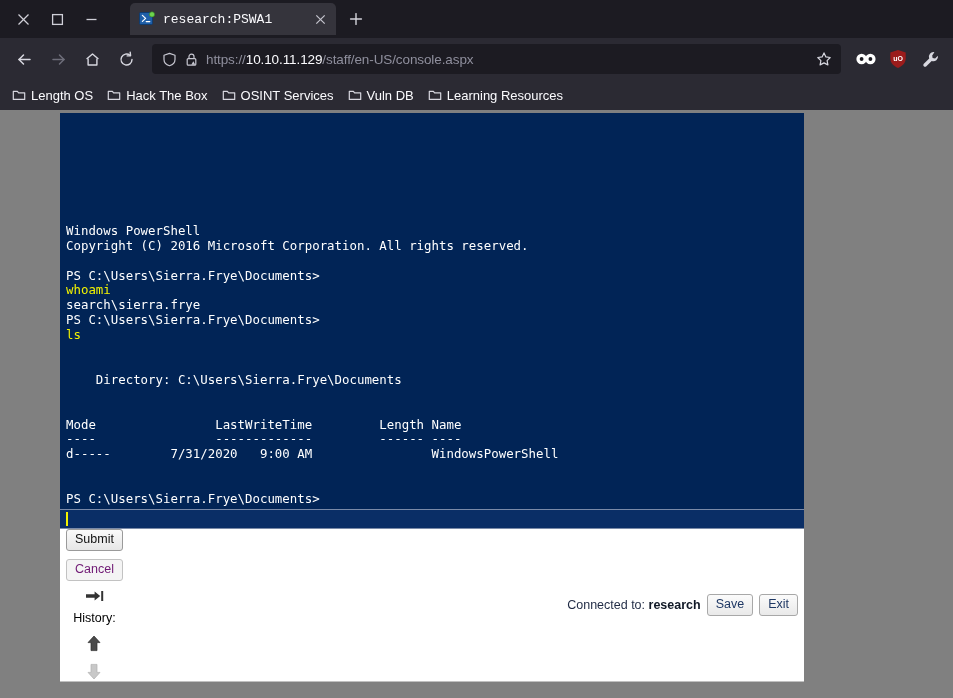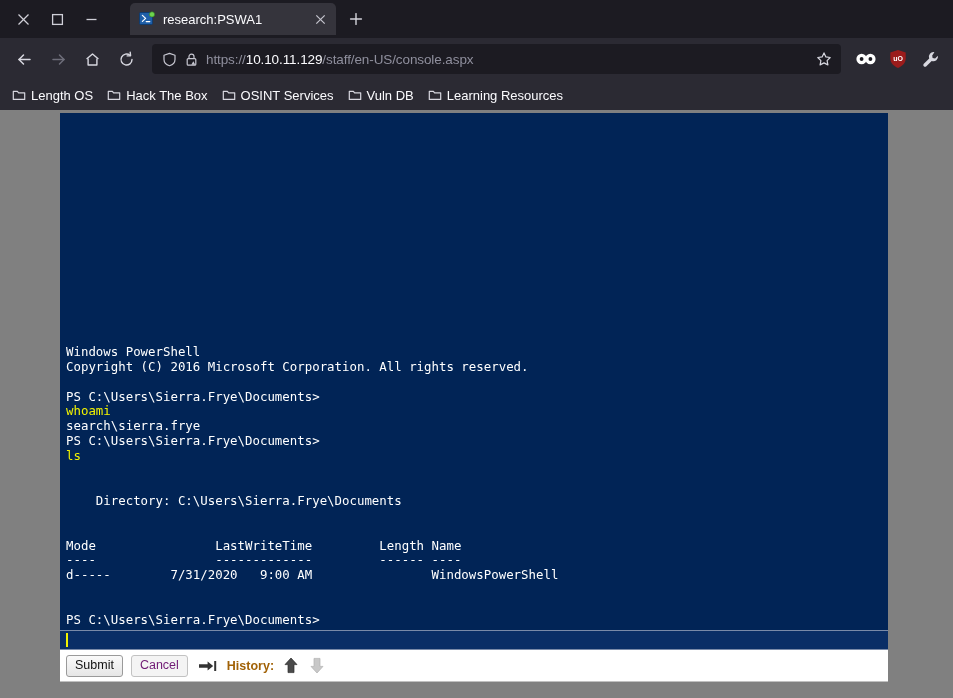--- a/index.html
+++ b/index.html
@@ -42,20 +42,21 @@
   .tab {
     margin-left: 22px;
     height: 32px;
     min-width: 206px;
     background: #35343c;
     border-radius: 5px 5px 0 0;
     display: flex;
     align-items: center;
     padding: 0 6px 0 9px;
     gap: 8px;
+    font-family: Liberation Mono, monospace;
   }
   .tab-favicon {
     width: 16px; height: 16px;
     flex: 0 0 16px;
     position: relative;
     display: block;
   }
   .tab-title {
     flex: 1 1 auto;
     color: #fbfbfe;
@@ -158,21 +159,21 @@
     flex: 1 1 auto;
     background: #808080;
     position: relative;
     overflow: hidden;
   }
 
   .pswa {
     position: absolute;
     left: 60px;
     top: 3px;
-    width: 828px;
+    width: 744px;
     bottom: 0;
     display: flex;
     flex-direction: column;
     background: #ffffff;
   }
 
   .console-area {
     flex: 1 1 auto;
     background: #012456;
     position: relative;
@@ -220,21 +221,21 @@
   
   .toolbar {
     flex: 0 0 32px;
     background: #ffffff;
     border-bottom: 1px solid #c0c0c0;
     display: flex;
     align-items: center;
     padding: 0 6px;
     gap: 6px;
   }
-  .tb-left { display: flex; align-items: center; gap: 8px; }
+  .tb-left { display: flex; align-items: center; gap: 8px; flex-direction: column; }
   .tb-right { margin-left: auto; display: flex; align-items: center; gap: 6px; }
 
   .btn {
     font-family: "Liberation Sans", sans-serif;
     font-size: 12.5px;
     color: #111111;
     background: linear-gradient(to bottom, #fafafa, #e6e6e6);
     border: 1px solid #9a9a9a;
     border-radius: 3px;
     padding: 2px 8px 3px;
@@ -244,22 +245,22 @@
   .btn.disabled { color: #701a75; border-color: #c2c2c2; background: #f4f4f4; }
   .btn.link {
     color: #1f3864;
     background: linear-gradient(to bottom, #fbfbfb, #e9e9e9);
     border: 1px solid #a8a8a8;
   }
 
   .tabkey-icon { display: flex; align-items: center; padding: 0 2px; }
   .history-label {
     font-size: 12.5px;
-    color: #a16207;
-    font-weight: bold;
+    color: #000000;
+    font-weight: normal;
     white-space: nowrap;
     text-align: right;
   }
   .arrow-btn {
     display: flex; align-items: center; justify-content: center;
     width: 18px; height: 20px;
   }
 
   .conn-text {
     font-size: 12.5px;
@@ -498,20 +499,25 @@
               <path d="M7 1 L13 7.6 H10 V15.6 H4 V7.6 H1 Z" fill="#4a4a4a" stroke="#2c2c2c" stroke-width="0.7" stroke-linejoin="round"></path>
             </svg>
           </span>
           <span class="arrow-btn">
             <svg width="14" height="17" viewBox="0 0 14 17">
               <path d="M7 16 L13 9.4 H10 V1.4 H4 V9.4 H1 Z" fill="#c8c8c8" stroke="#b0b0b0" stroke-width="0.7" stroke-linejoin="round"></path>
             </svg>
           </span>
         </div>
 
+        <div class="tb-right">
+          <span class="conn-text"><span>Connected to:</span> <b>research</b></span>
+          <button class="btn link">Save</button>
+          <button class="btn link">Exit</button>
+        </div>
       </div>
 
       <div class="footer-strip"></div>
     </div>
 
     <div class="right-gutter"></div>
   </div>
 
 </div>
 

